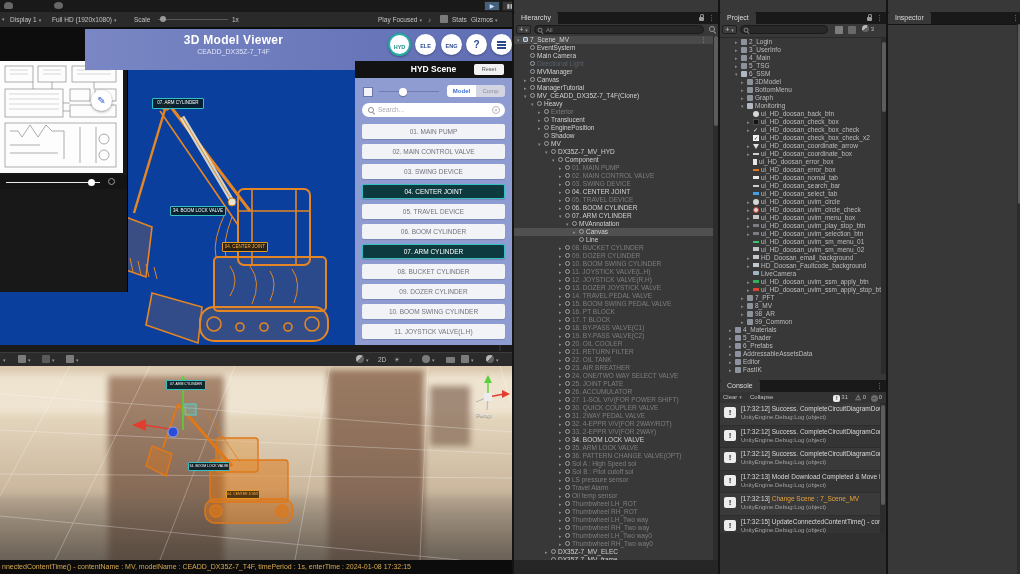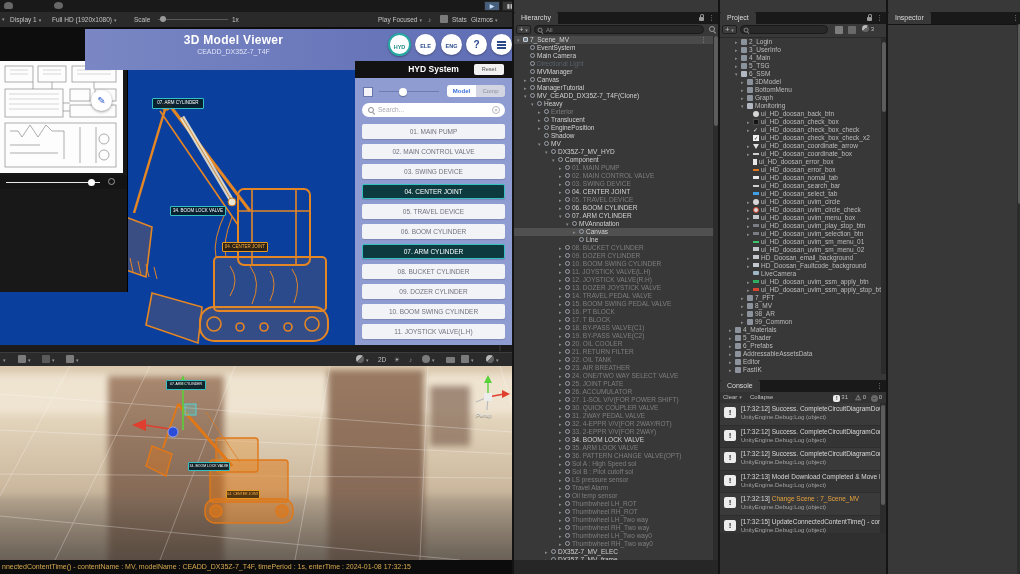--- a/index.html
+++ b/index.html
@@ -247,21 +247,21 @@
       <span class="navc" style="left:330px;"><span>ELE</span></span>
       <span class="navc" style="left:356px;"><span>ENG</span></span>
       <span class="navc q" style="left:381px;"><span>?</span></span>
       <span class="navc" style="left:406px;"><span class="hamb"><i></i><i></i><i></i></span></span>
     </div>
 
     <div class="abs pencil-btn"><span>✎</span></div>
 
     <div class="abs gv-sidebar" style="top:34px;">
       <div class="sb-header">
-        <div class="sb-title">HYD System</div>
+        <div class="sb-title">HYD Scene</div>
         <div class="sb-reset">Reset</div>
       </div>
       <span class="sb-check"></span>
       <span class="sb-slider-track"></span>
       <span class="sb-slider-knob"></span>
       <div class="sb-toggle">
         <span class="on">Model</span>
         <span class="off">Comp</span>
       </div>
       <div class="sb-search">

